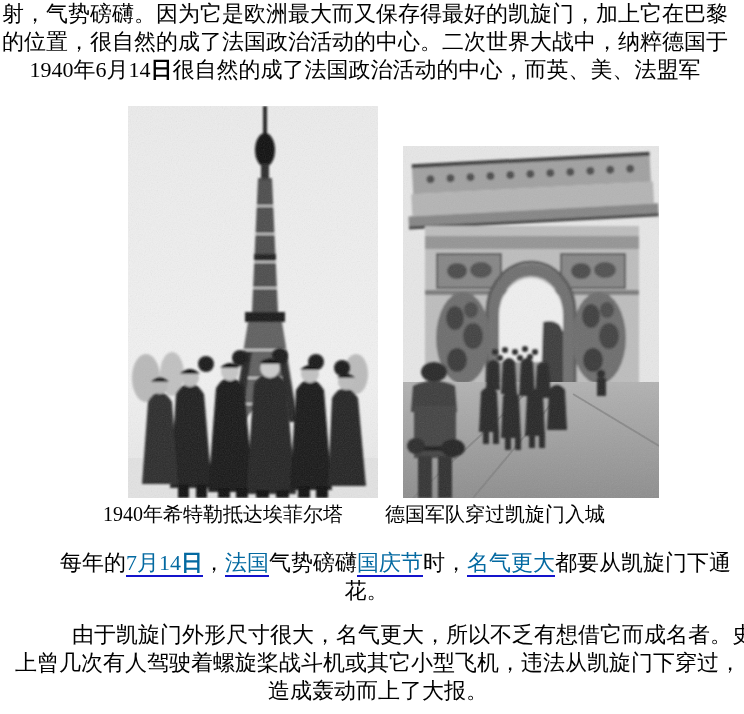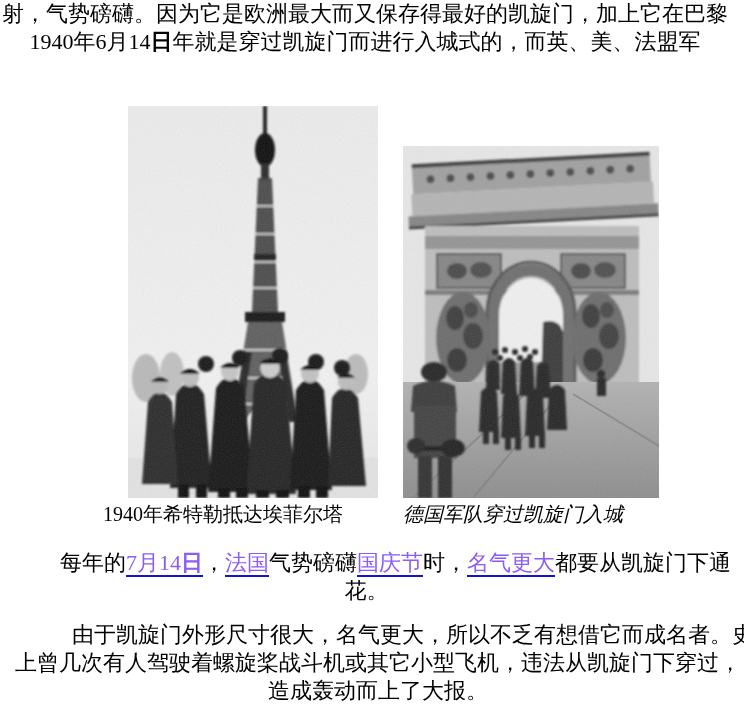--- a/index.html
+++ b/index.html
@@ -11,45 +11,46 @@
   .para { position:absolute; left:2px; }
   .tline {
     font-size:22px; line-height:28px; white-space:nowrap;
     letter-spacing:0px;
     text-align:center;
   }
   .indent-p2 { padding-left:58px; }
   .indent-p3 { padding-left:70px; }
   b { font-weight:bold; }
   a.lnk {
-    color:#8b5cf6; text-decoration:none; cursor:pointer;
+    color:#0369a1; text-decoration:none; cursor:pointer;
     border-bottom:2px solid #1414cc;
   }
   .photo { position:absolute; display:block; }
   .photo svg { display:block; }
   #photo-left  { left:128px; top:106px; width:250px; height:392px; }
   #photo-right { left:403px; top:146px; width:256px; height:352px; }
   .caption {
     position:absolute; top:501px; font-size:20px; line-height:26px;
     white-space:nowrap;
   }
   #caption-left  { left:103px; width:300px; }
-  #caption-right { left:403px; width:284px;font-style:italic; }
+  #caption-right { left:385px; width:284px; }
   #p1 { top:0px; }
   #p2 { top:549px; }
   #p3 { top:621px; }
 </style>
 </head>
 <body>
 
 <div class="page">
 
   <div class="para" id="p1">
     <div class="tline"><span>射，气势磅礴。因为它是欧洲最大而又保存得最好的凯旋门，加上它在巴黎</span></div>
-    <div class="tline"><span>1940年6月14</span><b>日</b><span>年就是穿过凯旋门而进行入城式的，而英、美、法盟军</span></div>
+    <div class="tline"><span>的位置，很自然的成了法国政治活动的中心。二次世界大战中，纳粹德国于</span></div>
+    <div class="tline"><span>1940年6月14</span><b>日</b><span>很自然的成了法国政治活动的中心，而英、美、法盟军</span></div>
   </div>
 
   <div class="photo" id="photo-left">
     <svg width="250" height="392" viewBox="0 0 250 392" xmlns="http://www.w3.org/2000/svg">
       <defs>
         <filter id="b1">
             <feGaussianBlur stdDeviation="1.1"></feGaussianBlur>
           </filter>
         <filter id="g1" x="0" y="0" width="100%" height="100%">
           <feTurbulence type="fractalNoise" baseFrequency="0.85" numOctaves="2"></feTurbulence>

